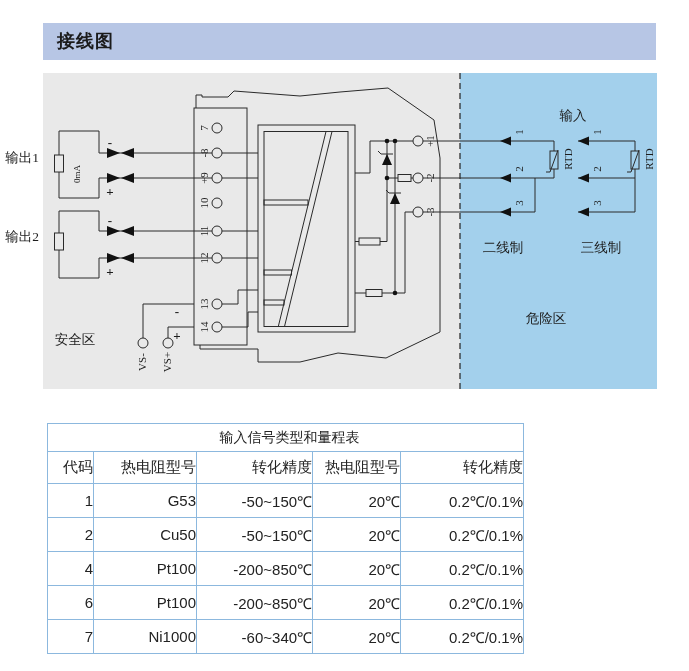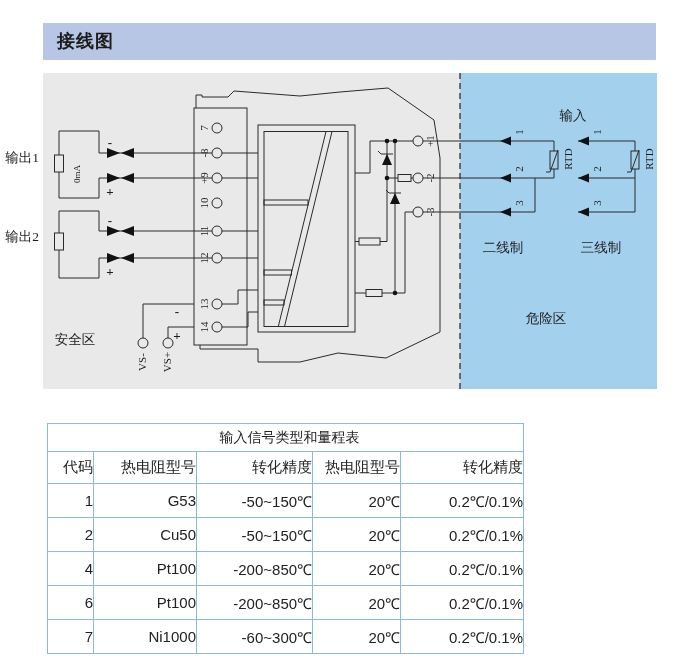--- a/index.html
+++ b/index.html
@@ -228,18 +228,18 @@
   <tr class="t-row">
     <td>6</td>
     <td>Pt100</td>
     <td>-200~850℃</td>
     <td>20℃</td>
     <td>0.2℃/0.1%</td>
   </tr>
   <tr class="t-row">
     <td>7</td>
     <td>Ni1000</td>
-    <td>-60~300℃</td>
+    <td>-60~340℃</td>
     <td>20℃</td>
     <td>0.2℃/0.1%</td>
   </tr>
 </tbody>
   </table>
 
 </body></html>

